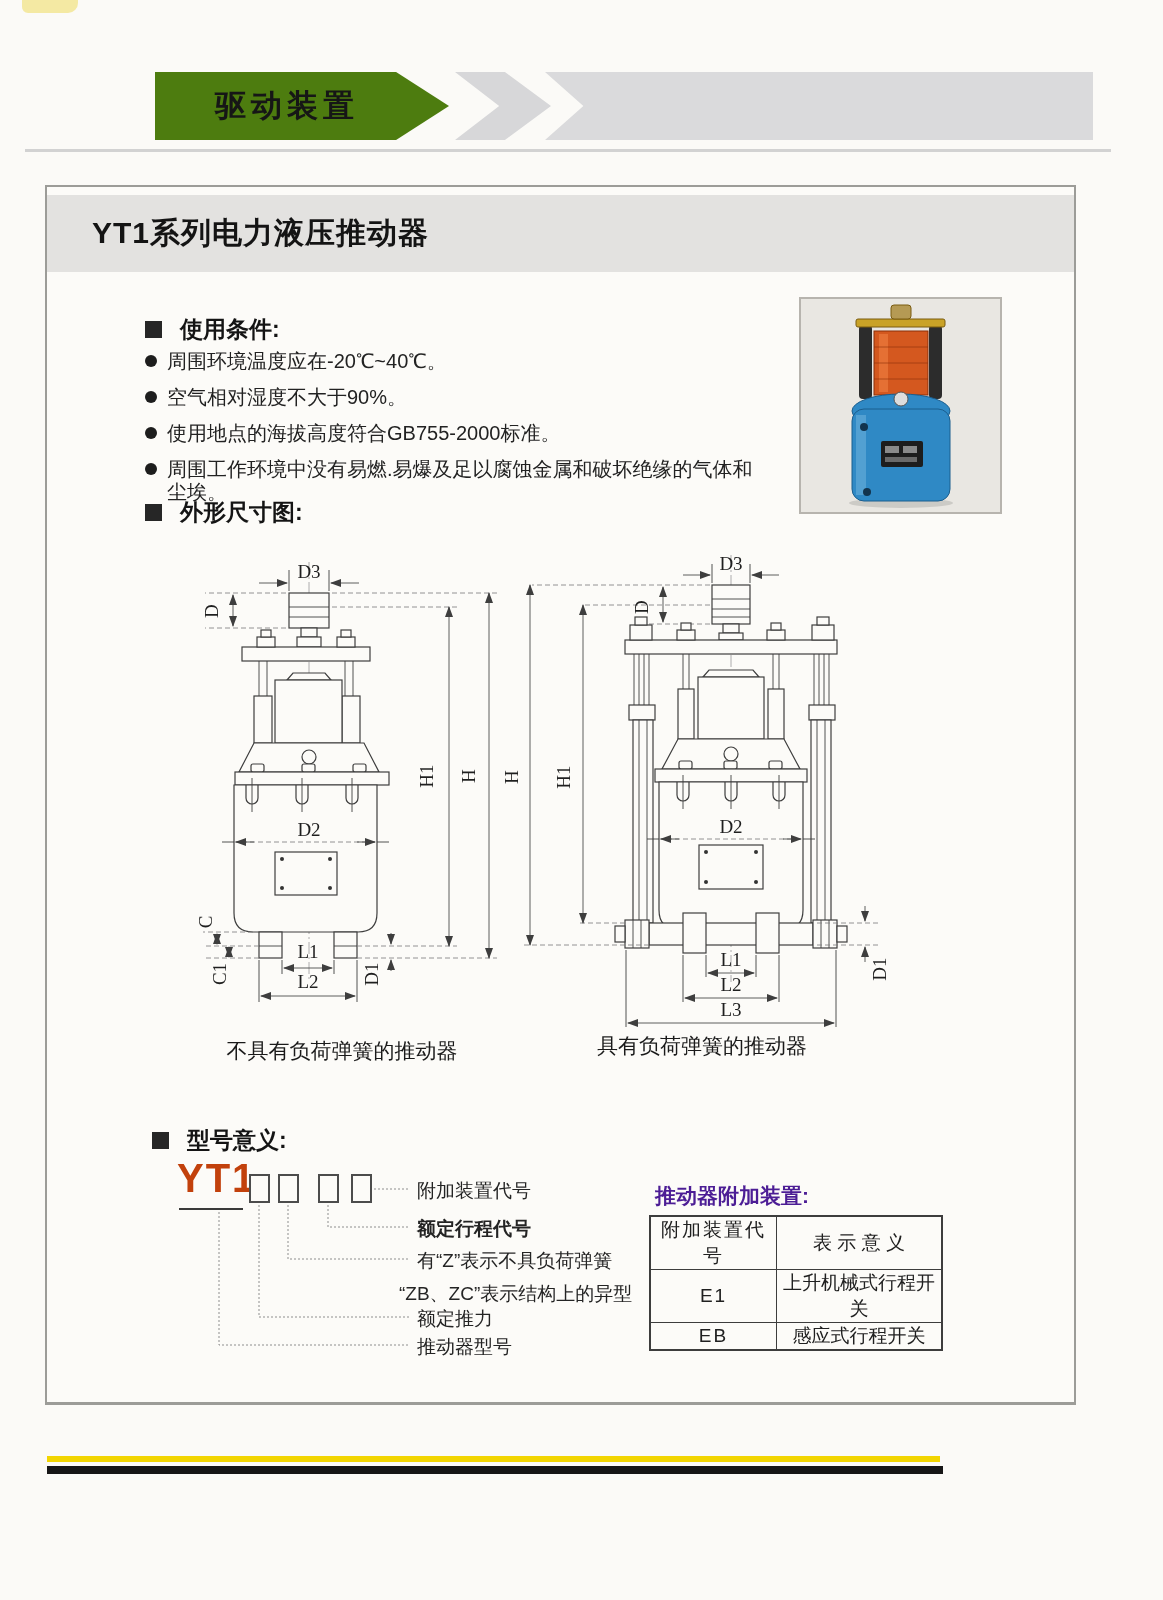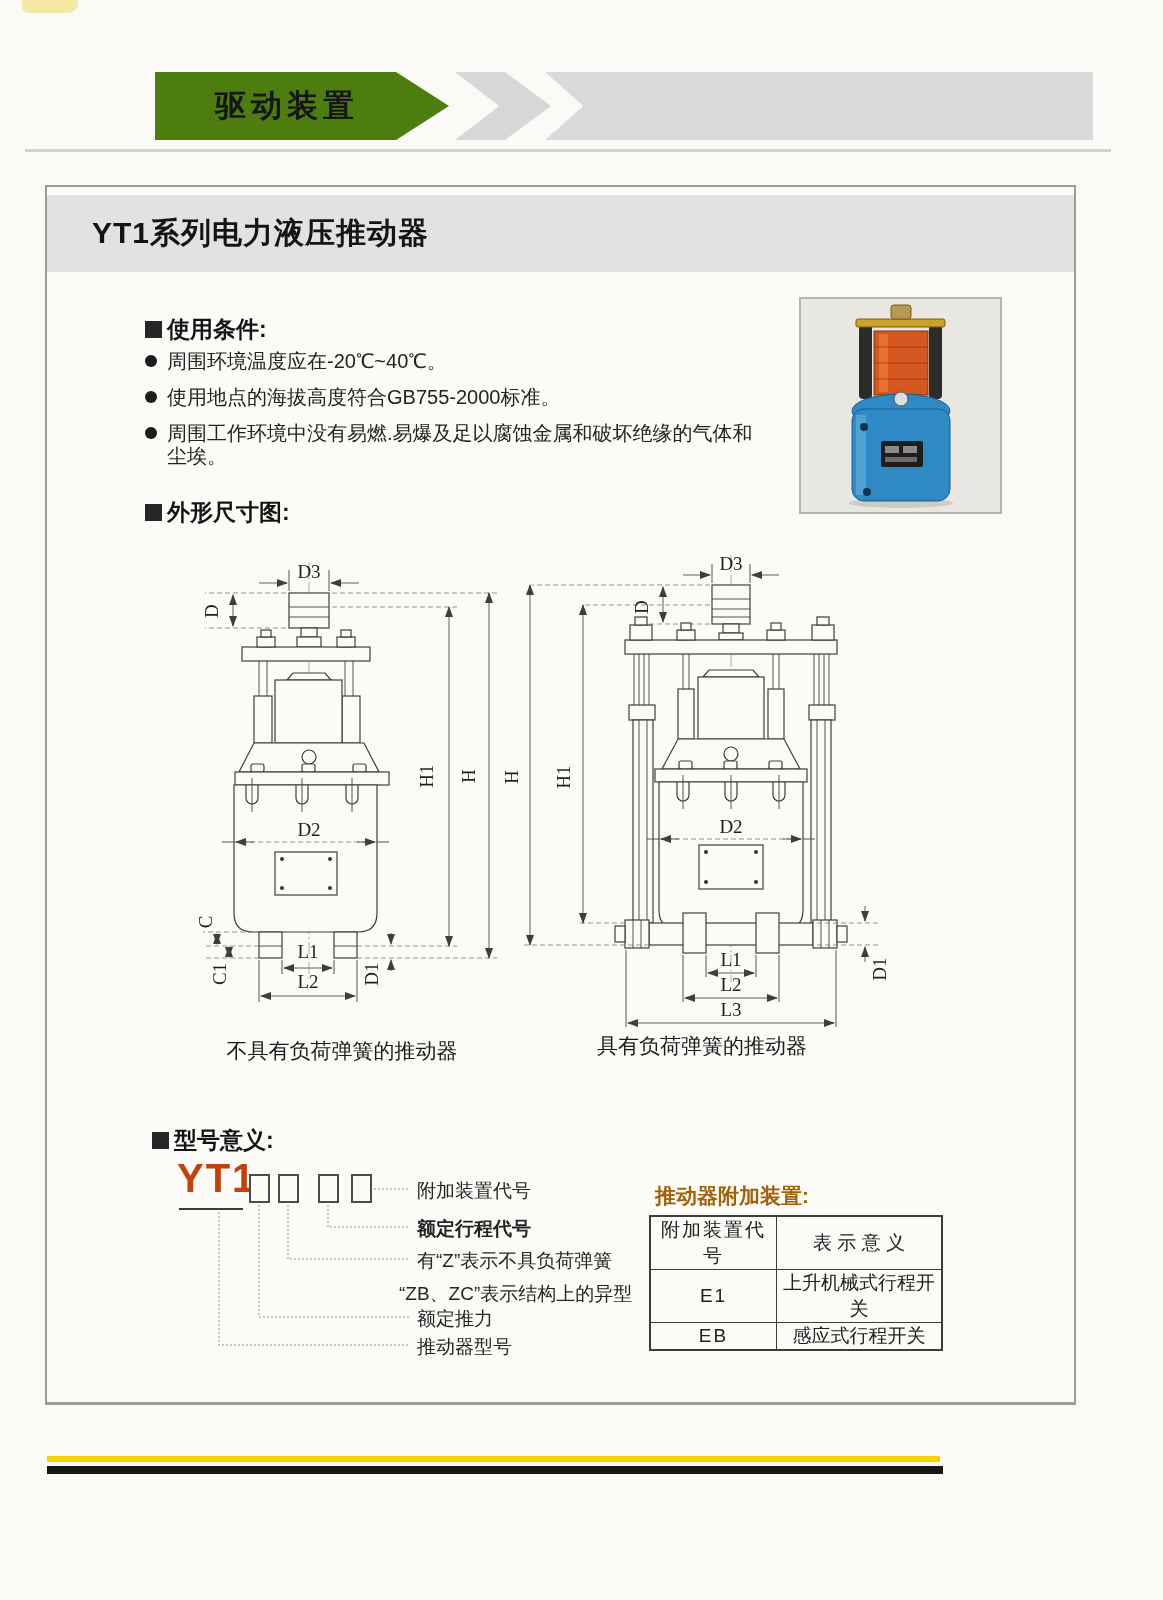--- a/index.html
+++ b/index.html
@@ -26,21 +26,21 @@
     clip-path:polygon(0 0,100% 0,100% 100%,0 100%,7% 50%);
   }
   .banner-underline{position:absolute;left:25px;top:149px;width:1086px;height:3px;background:#d2d2d2;}
   
   .content-box{
     position:absolute;left:45px;top:185px;width:1031px;height:1220px;
     border:2px solid #9c9c98;border-bottom-width:3px;background:#fcfbf8;box-sizing:border-box;
   }
   .title-bar{position:absolute;left:0;right:0;top:8px;height:77px;background:#e3e2e0;display:flex;align-items:center;}
   .title-bar b{margin-left:45px;font-size:30px;letter-spacing:1px;color:#141414;}
-  .sec-head{position:absolute;display:flex;align-items:center;gap:5px;}
+  .sec-head{position:absolute;display:flex;align-items:center;gap:18px;}
   .sec-head .sq{width:17px;height:17px;background:#262626;flex:0 0 auto;}
   .sec-head b{font-size:23px;color:#141414;}
   .bullets{position:absolute;left:98px;top:163px;width:620px;list-style:none;margin:0;padding:0;}
   .bullets li{display:flex;align-items:flex-start;gap:10px;margin-bottom:13px;font-size:20px;line-height:23px;color:#222;}
   .bullets .dot{width:12px;height:12px;border-radius:50%;background:#1d1d1d;margin-top:5px;flex:0 0 auto;}
   
   .photo{position:absolute;left:752px;top:110px;width:203px;height:217px;background:#e9e7e2;border:2px solid #b7b4ae;box-sizing:border-box;}
   
   .dw{position:absolute;}
   .dw .o{fill:none;stroke:#3e3e3e;stroke-width:1.2;}
@@ -52,21 +52,21 @@
   .dw text{font-family:"Liberation Serif",serif;font-size:19px;fill:#1f1f1f;}
   .caption{position:absolute;text-align:center;font-size:21px;color:#1a1a1a;}
   
   .model{position:absolute;left:130px;top:965px;width:470px;height:235px;}
   .model .yt1{position:absolute;left:0;top:4px;font-size:40px;font-weight:bold;letter-spacing:2px;color:#c2410c;}
   .model .yt1-line{position:absolute;left:2px;top:56px;width:64px;height:2px;background:#3a3a3a;}
   .model .mbox{position:absolute;top:22px;width:21px;height:29px;border:2px solid #4c4c4c;box-sizing:border-box;background:#fcfbf8;}
   .model svg{position:absolute;left:0;top:0;}
   .model .mlabel{position:absolute;left:240px;font-size:19px;color:#242424;white-space:nowrap;}
   
-  .attach-title{position:absolute;left:608px;top:995px;font-size:21px;font-weight:bold;color:#a16207;}
+  .attach-title{position:absolute;left:608px;top:995px;font-size:21px;font-weight:bold;color:#4c1d95;}
   table.attach{position:absolute;left:602px;top:1028px;border-collapse:collapse;table-layout:fixed;background:#fcfbf8;}
   table.attach td{border:1.6px solid #3d3d3d;height:26px;text-align:center;font-size:19px;color:#202020;padding:0 4px;}
   table.attach tr td:first-child{width:117px;letter-spacing:2px;}
   table.attach tr td:last-child{width:156px;}
   table.attach{border:2px solid #3d3d3d;}
   
   .stripe-y{position:absolute;left:47px;top:1456px;width:893px;height:6px;background:#f2d500;}
   .stripe-b{position:absolute;left:47px;top:1466px;width:896px;height:8px;background:#161616;}
 </style>
 </head>
@@ -90,20 +90,24 @@
     </div>
 
     <div class="sec-head" style="left:98px;top:127px;">
       <span class="sq"></span>
       <b>使用条件:</b>
     </div>
     <ul class="bullets">
       <li>
           <span class="dot"></span>
           <span>周围环境温度应在-20℃~40℃。</span>
+        </li>
+      <li>
+          <span class="dot"></span>
+          <span>空气相对湿度不大于90%。</span>
         </li>
       <li>
           <span class="dot"></span>
           <span>使用地点的海拔高度符合GB755-2000标准。</span>
         </li>
       <li>
           <span class="dot"></span>
           <span>周围工作环境中没有易燃.易爆及足以腐蚀金属和破坏绝缘的气体和尘埃。</span>
         </li>
     </ul>

